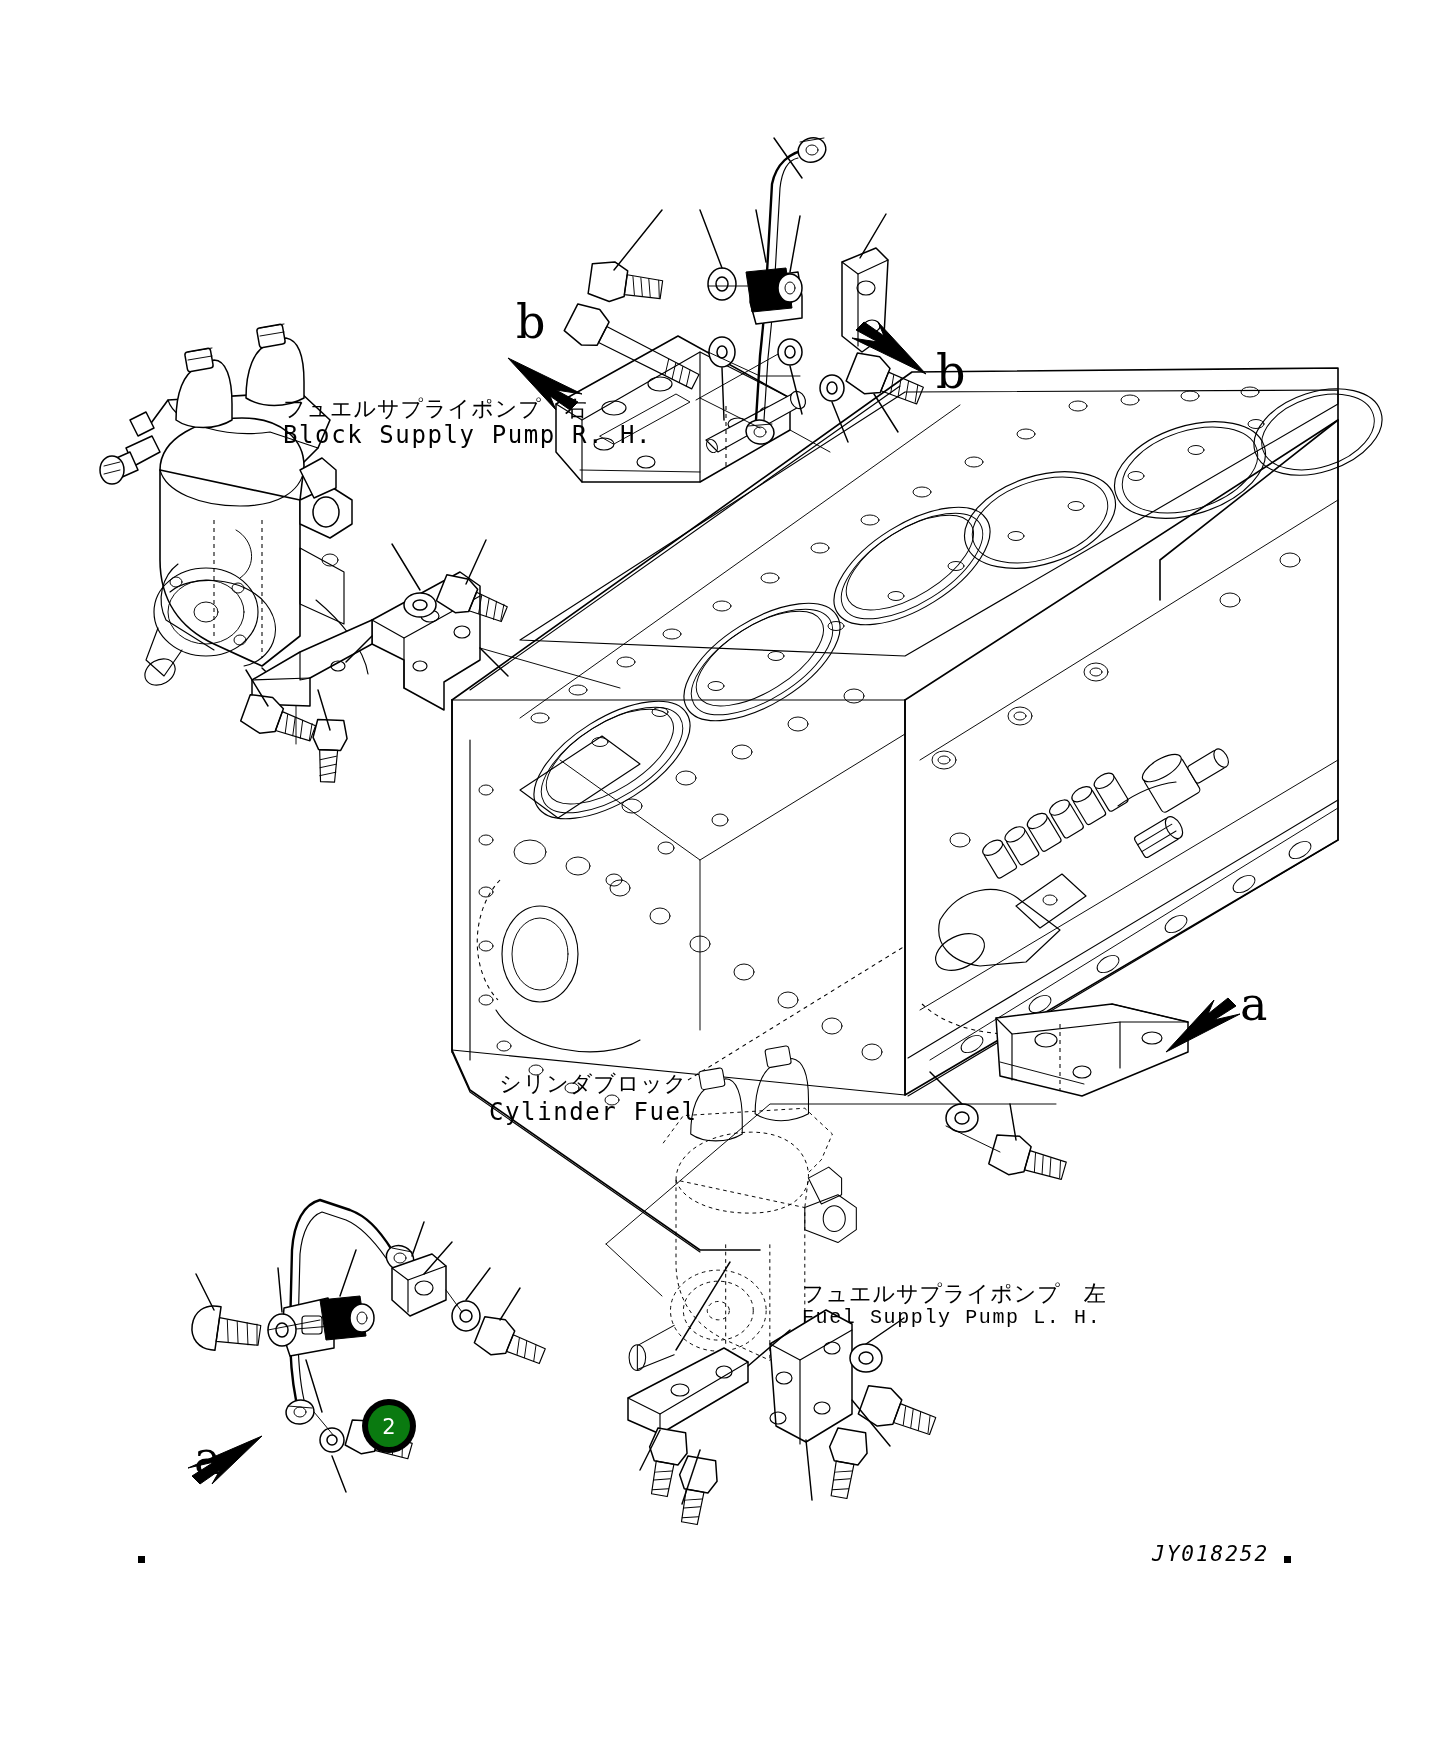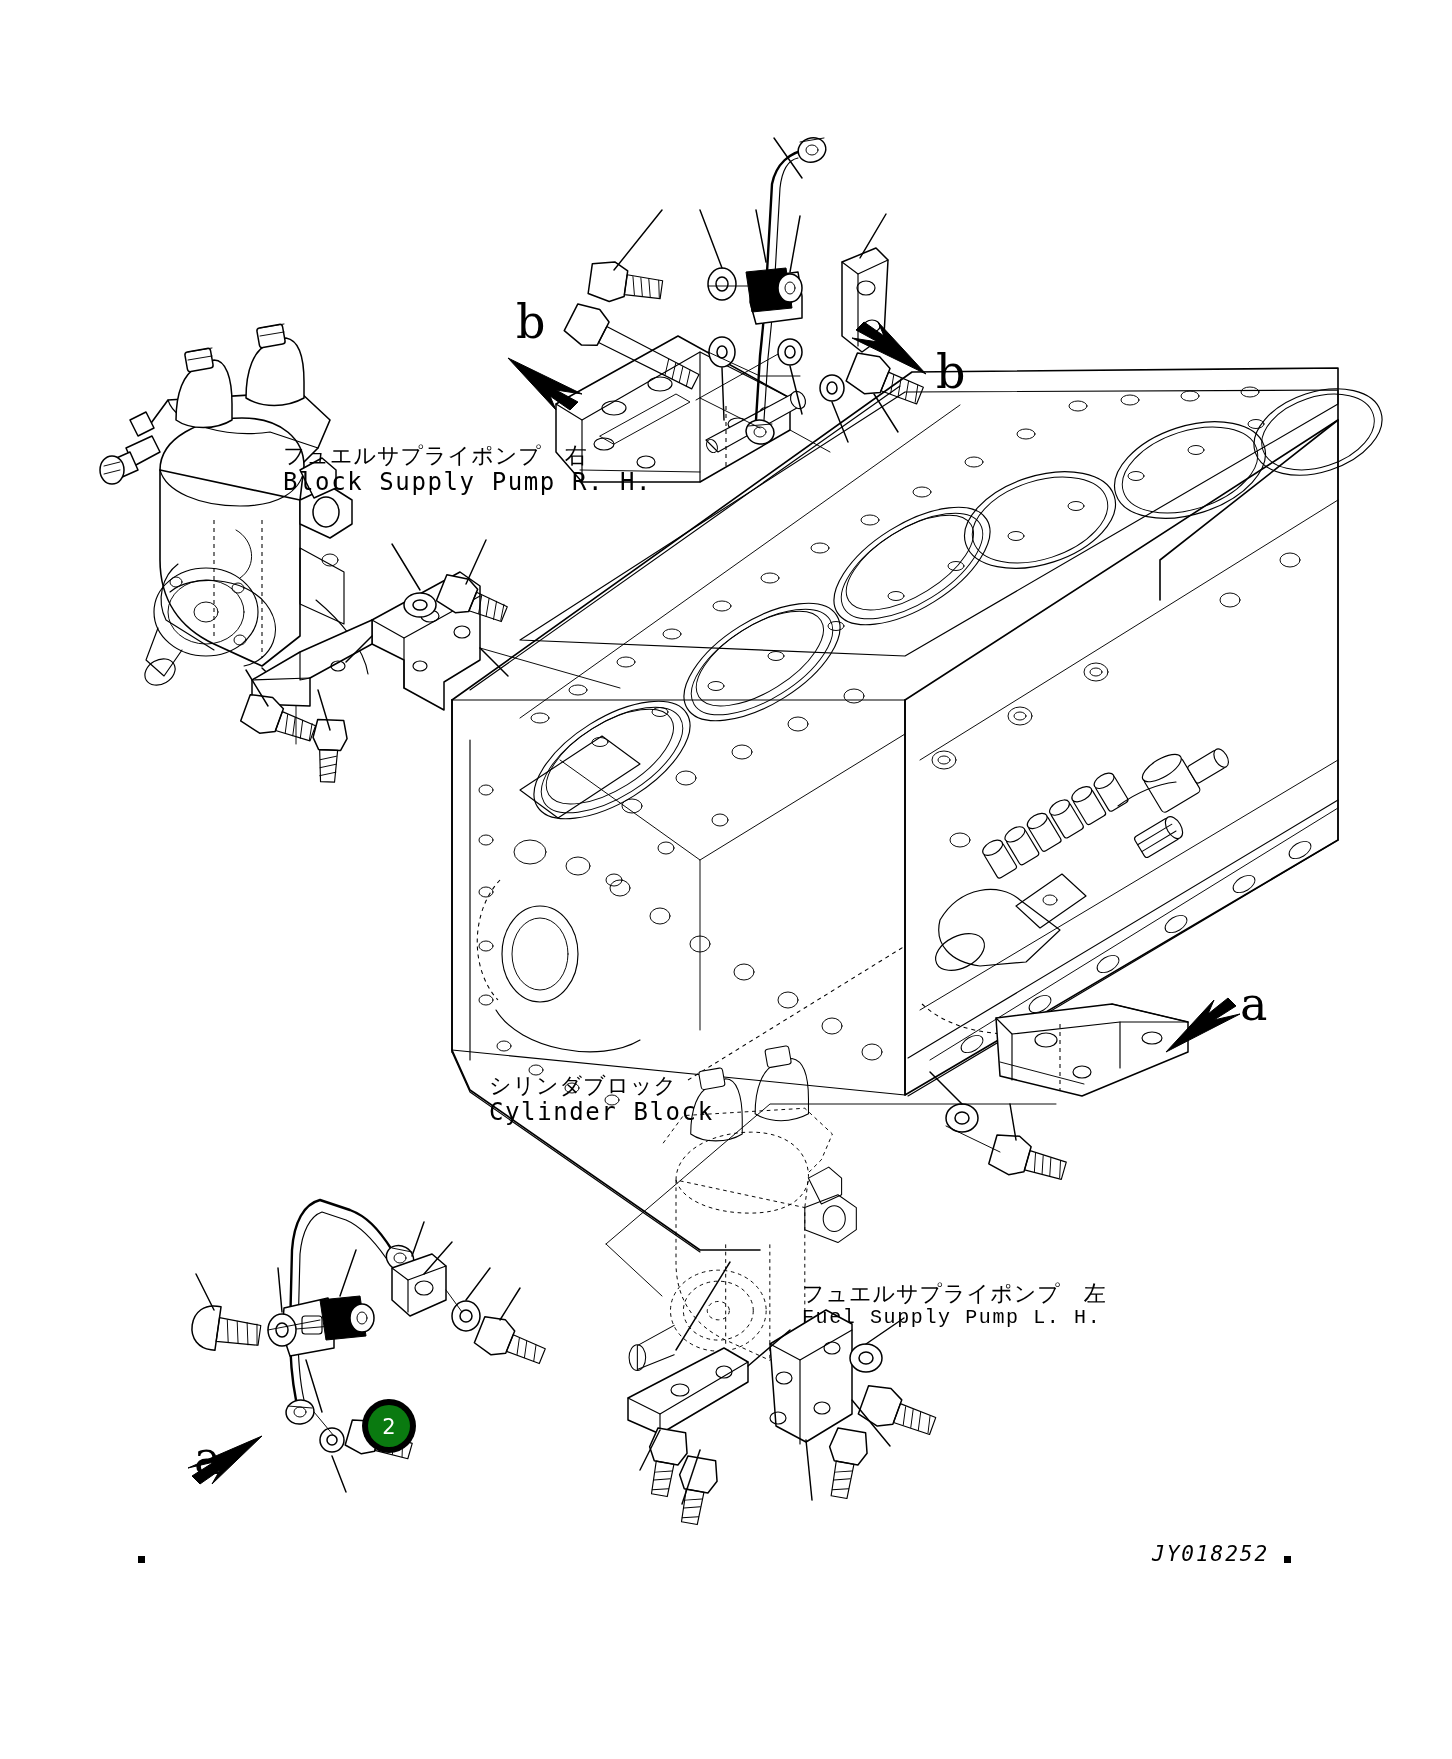--- a/index.html
+++ b/index.html
@@ -655,28 +655,28 @@
     <circle cx="389" cy="1426" r="27" fill="#000000"></circle>
     <circle cx="389" cy="1426" r="21" fill="#0a7a10"></circle>
     <text class="badge-num" x="389" y="1434">2</text>
   </g>
 
   <rect x="138" y="1556" width="7" height="7" fill="#000"></rect>
   <rect x="1284" y="1556" width="7" height="7" fill="#000"></rect>
 
 </svg>
 
-  <div style="position:absolute;left:283px;top:397px;line-height:1.12;margin-top:47px;">
+  <div style="position:absolute;left:283px;top:397px;line-height:1.12;">
     <div style="font-size:22px;letter-spacing:1px;font-family:'DejaVu Sans',sans-serif;">フュエルサプライポンプ　右</div>
     <div style="font-size:24px;letter-spacing:1.6px;font-family:'DejaVu Sans Mono','Liberation Mono',monospace;">Block Supply Pump R. H.</div>
   </div>
 
   <div style="position:absolute;left:489px;top:1074px;line-height:1.12;">
-    <div style="font-size:22px;letter-spacing:1px;font-family:Liberation Sans, sans-serif;">シリンダブロック</div>
-    <div style="font-size:24px;letter-spacing:1.6px;font-family:'DejaVu Sans Mono','Liberation Mono',monospace;">Cylinder Block</div>
+    <div style="font-size:22px;letter-spacing:1px;font-family:Liberation Mono, monospace;text-align:center;">シリンダブロック</div>
+    <div style="font-size:24px;letter-spacing:1.6px;font-family:'DejaVu Sans Mono','Liberation Mono',monospace;">Cylinder Fuel</div>
   </div>
 
   <div style="position:absolute;left:802px;top:1282px;line-height:1.12;">
     <div style="font-size:22px;letter-spacing:1px;font-family:'DejaVu Sans',sans-serif;text-align:center;">フュエルサプライポンプ　左</div>
     <div style="font-size:20px;letter-spacing:1.6px;font-family:Liberation Mono, monospace;">Fuel Supply Pump L. H.</div>
   </div>
 
   <div style="position:absolute;left:1152px;top:1542px;font-size:21px;letter-spacing:2px;font-family:'DejaVu Sans Mono','Liberation Mono',monospace;font-style:italic;">JY018252</div>
 
 </div>

